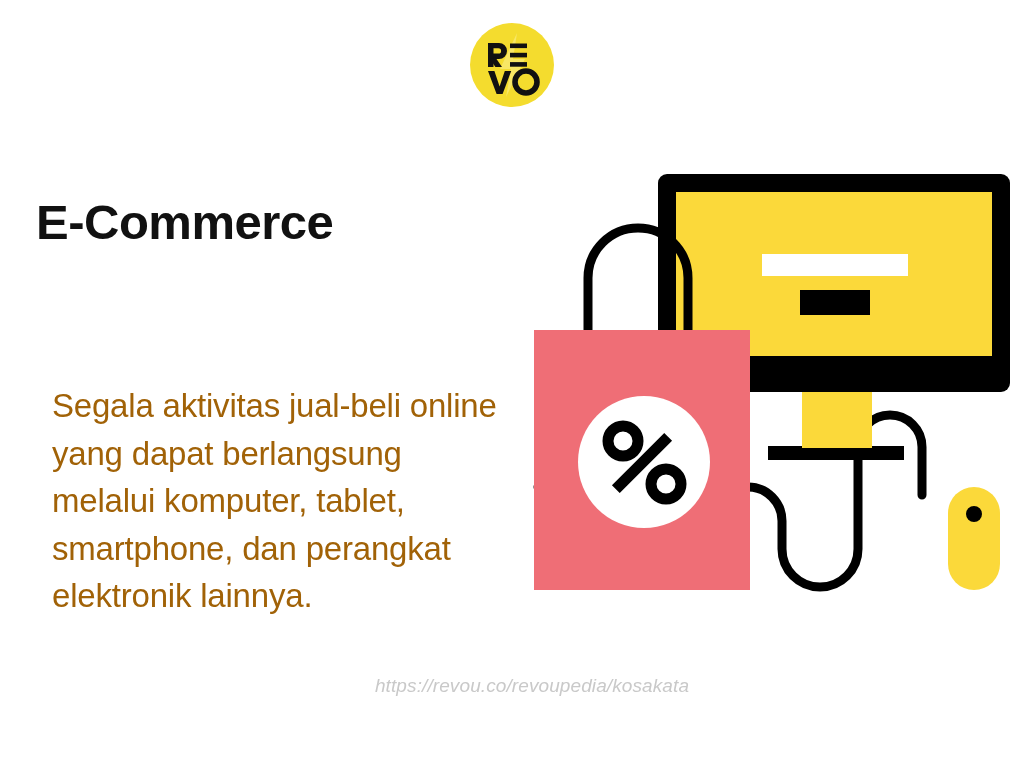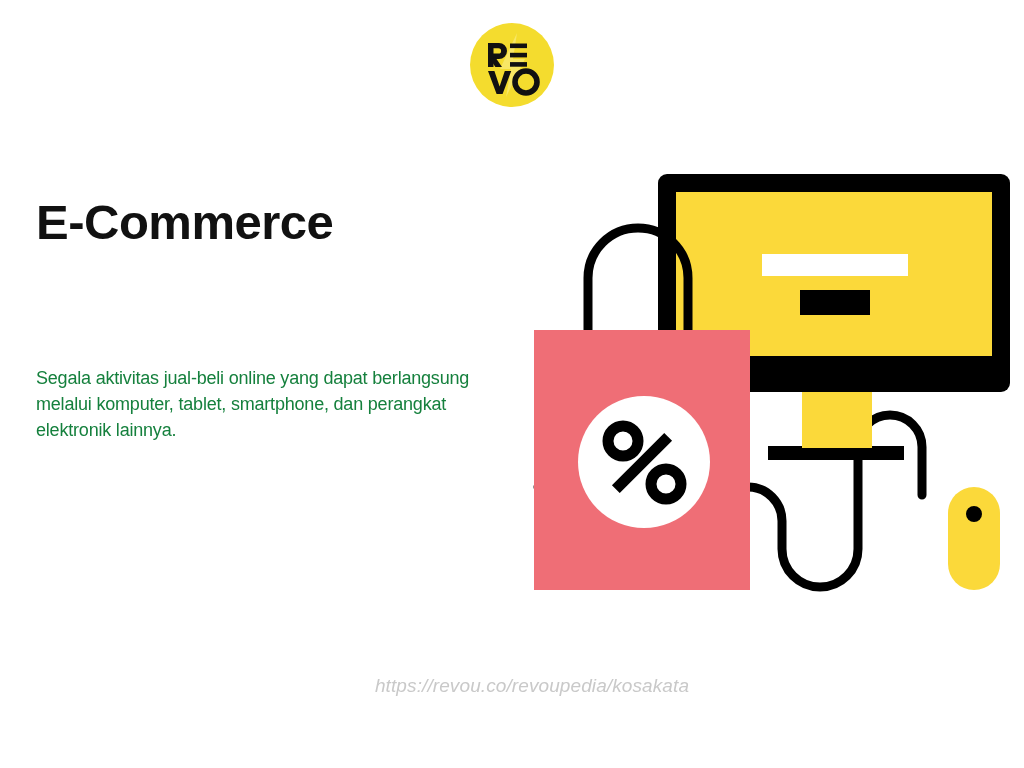--- a/index.html
+++ b/index.html
@@ -40,30 +40,30 @@
   .page-title {
     margin: 0;
     font-family: "Liberation Sans", sans-serif;
     font-size: 49px;
     font-weight: 700;
     letter-spacing: -0.5px;
     color: #111111;
     line-height: 1.1;
   }
   .body-copy {
-    margin: 0;
+    margin: 16px;
     position: absolute;
     left: 36px;
     top: 366px;
     width: 450px;
     font-family: "Liberation Sans", sans-serif;
-    font-size: 18px;
+    font-size: 33px;
     font-weight: 400;
     line-height: 1.44;
-    color: #15803d;
+    color: #a16207;
     letter-spacing: -0.2px;
   }
 
   
   .illustration {
     position: absolute;
     left: 510px;
     top: 150px;
     width: 514px;
     height: 470px;

